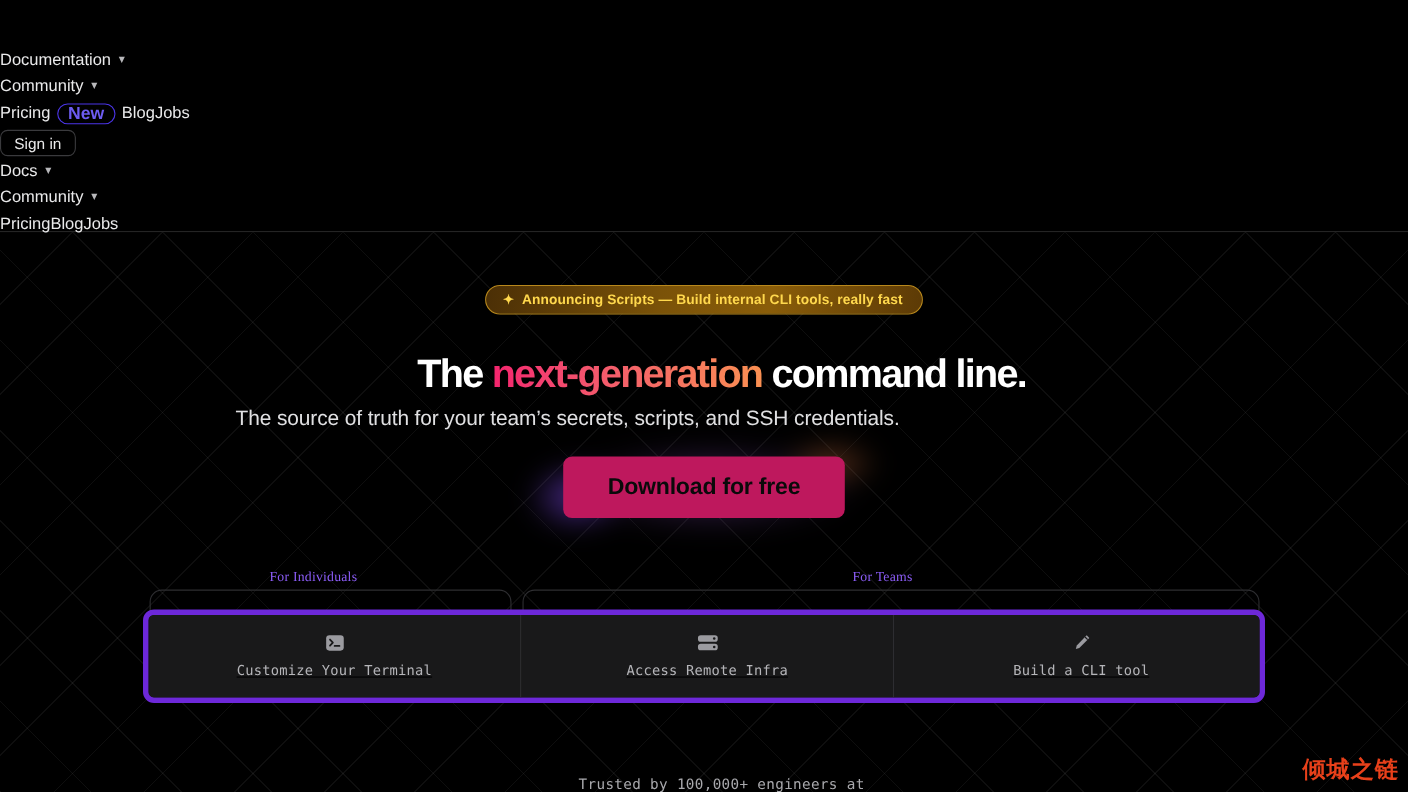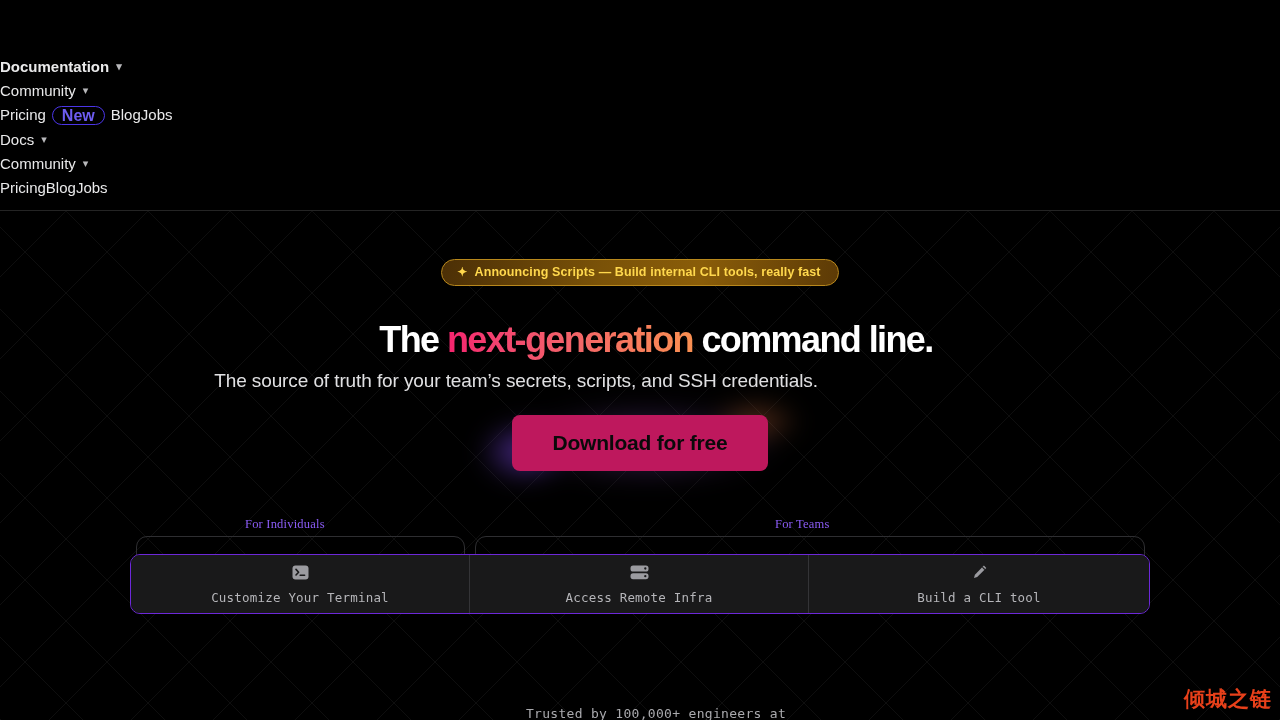--- a/index.html
+++ b/index.html
@@ -45,21 +45,21 @@
   }
   .signin {
     display:inline-block;
     border:1px solid #3a3a3d;
     border-radius:7px;
     color:#e9e9ea;
     font-size:14px;
     padding:3px 12px;
     background:#000;
   }
-  .nav-row.r1 { margin-top:12px;font-weight:bold; }
+  .nav-row.r1 { margin-top:0px; }
   .nav-row.r2 { margin-top:0px; }
   .nav-row.r3 { margin-top:0px; }
   .nav-row.r4 { margin-top:2px; height:26px; }
   .nav-row.r5 { margin-top:1px; }
   .nav-row.r6 { margin-top:0px; }
   .nav-row.r7 { margin-top:0px; }
 
   
   .grid-bg {
     position:absolute; top:211px; left:0; width:1280px; height:509px;
@@ -146,26 +146,27 @@
     border:1px solid #2e2e31;
     border-radius:11px;
     height:46px;
     top:325px;
   }
   .group-outline.g1 { left:136px; width:329px; }
   .group-outline.g2 { left:475px; width:670px; }
 
   .cards {
     position:absolute; top:343px; left:130px;
-    width:1020px; height:60px;
+    width:1020px; height:85px;
     display:flex;
-    border:1px solid #6d28d9;
+    border:5px solid #6d28d9;
     border-radius:10px;
     overflow:hidden;
     background:#141415;
+    text-decoration:underline;
   }
   .card {
     flex:0 0 auto;
     background:#19191a;
     display:flex; flex-direction:column;
     align-items:center; justify-content:center;
     gap:9px;
     border-right:1px solid #343437;
     height:100%;
   }
@@ -211,20 +212,23 @@
       <span class="chev">▾</span>
     </div>
 
     <div class="nav-row r3">
       <a class="nav-link">Pricing</a>
       <span class="badge-new">New</span>
       <a class="nav-link">Blog</a>
       <a class="nav-link">Jobs</a>
     </div>
 
+    <div class="nav-row r4">
+      <a class="signin">Sign in</a>
+    </div>
 
     <div class="nav-row r5">
       <a class="nav-link">Docs</a>
       <span class="chev">▾</span>
     </div>
 
     <div class="nav-row r6">
       <a class="nav-link">Community</a>
       <span class="chev">▾</span>
     </div>

